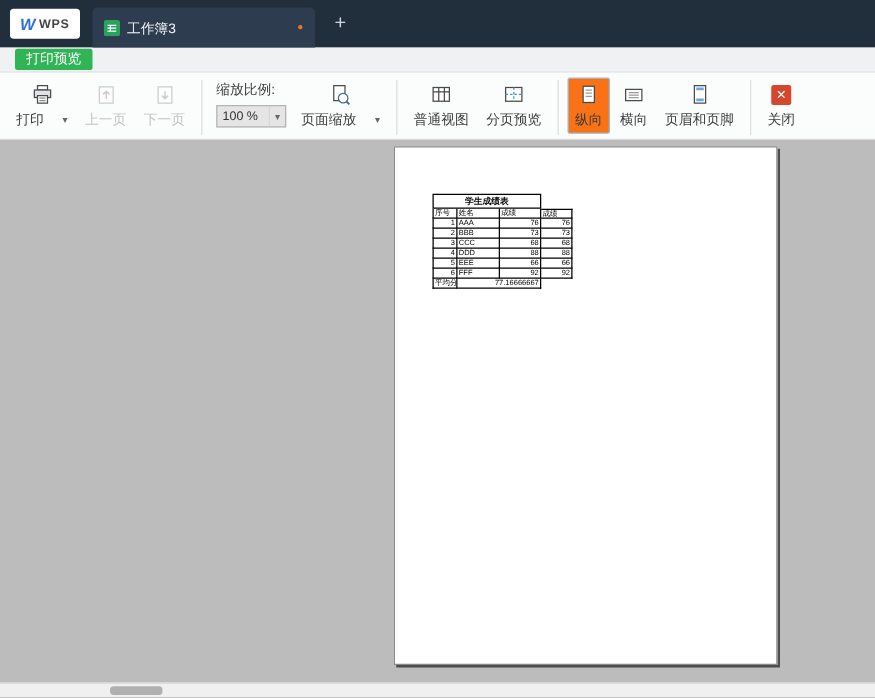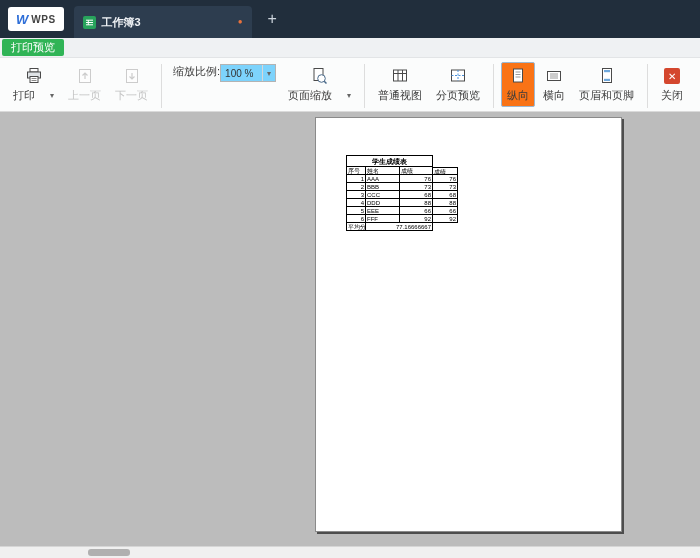--- a/index.html
+++ b/index.html
@@ -7,46 +7,46 @@
     font-family:"Liberation Sans","DejaVu Sans",sans-serif; background:#bcbcbc; }
 
   
   .titlebar { height:38px; background:#212e3c; display:flex; align-items:center; }
   .wps-btn { margin-left:8px; height:24px; background:#fff; border-radius:3px;
     display:flex; align-items:center; padding:0 8px; gap:3px; cursor:pointer; }
   .wps-w { color:#2f6fd8; font-weight:bold; font-size:13px; font-style:italic; }
   .wps-text { color:#444; font-weight:bold; font-size:10px; letter-spacing:.5px; }
   .tab { margin-left:10px; align-self:flex-end; height:32px; width:178px; background:#2d3d4f;
     border-top-left-radius:4px; border-top-right-radius:4px; display:flex; align-items:center;
-    padding:0 9px; gap:6px; cursor:pointer;font-weight:bold; }
+    padding:0 9px; gap:6px; cursor:pointer; }
   .tab-label { color:#f0f3f6; font-size:11px; flex:1; }
   .mod-dot { color:#e8713c; font-size:8px; line-height:8px; }
   .newtab { color:#cdd5dd; font-size:16px; margin-left:16px; cursor:pointer; }
 
   
   .banner { height:20px; background:#eff1f3; border-bottom:1px solid #e2e4e6;
-    display:flex; align-items:center; padding-left:2px; }
+    display:flex; align-items:center; padding-left:12px; }
   .pill { background:#30b456; color:#fff; font-size:11px; padding:1px 9px 2px;
     border-radius:2px; line-height:14px; }
 
   
   .toolbar { height:54px; background:#fbfcfc; border-bottom:1px solid #dadada;
     display:flex; align-items:flex-start; padding:4px 0 0 6px; }
   .tbtn { display:flex; flex-direction:column; align-items:center; padding:3px 5px;
     margin:0 1px; border:1px solid transparent; border-radius:2px; cursor:pointer; }
   .tbtn .lab { font-size:11px; color:#3c3c3c; margin-top:2px; white-space:nowrap;
     display:flex; align-items:center; gap:15px; }
   .tbtn .arrow { font-size:8px; color:#666; }
   .tbtn.disabled .lab { color:#c3c3c3; }
   .tbtn.selected { background:#f97316; border-color:#9cb8d2; }
   .icbox { height:20px; display:flex; align-items:center; justify-content:center; }
   .sep { width:1px; height:44px; background:#ddd; margin:2px 6px 0; }
-  .zoomgrp { display:flex; flex-direction:row; padding:2px 5px 0; }
+  .zoomgrp { display:flex; flex-direction:column; padding:2px 5px 0; }
   .zoomlbl { font-size:11px; color:#3c3c3c; margin-bottom:5px; }
-  .combo { width:56px; height:18px; background:#7dd3fc; border:1px solid #b3b3b3;
+  .combo { width:56px; height:18px; background:#e5e5e5; border:1px solid #b3b3b3;
     display:flex; align-items:center; cursor:pointer; }
   .combo .val { flex:1; font-size:10px; color:#333; padding-left:4px; }
   .combo .dd { width:13px; height:100%; border-left:1px solid #d7d7d7; display:flex;
     align-items:center; justify-content:center; font-size:8px; color:#666; }
   .close-ic { width:16px; height:16px; background:#d4472e; border-radius:2px; color:#fff;
     font-size:10px; font-weight:bold; display:flex; align-items:center; justify-content:center; }
 
   
   .canvas { position:relative; height:446px; background:#bcbcbc; overflow:hidden; }
   .page { position:absolute; left:315px; top:5px; width:307px; height:415px; background:#fff;

